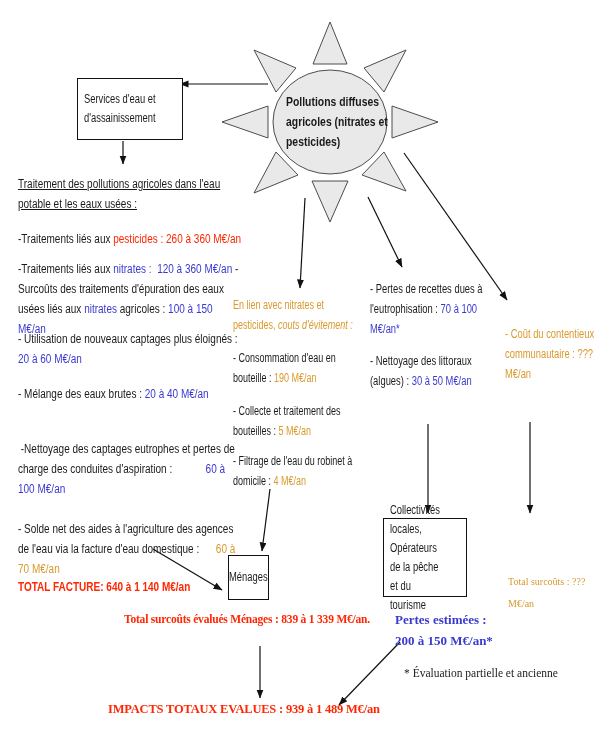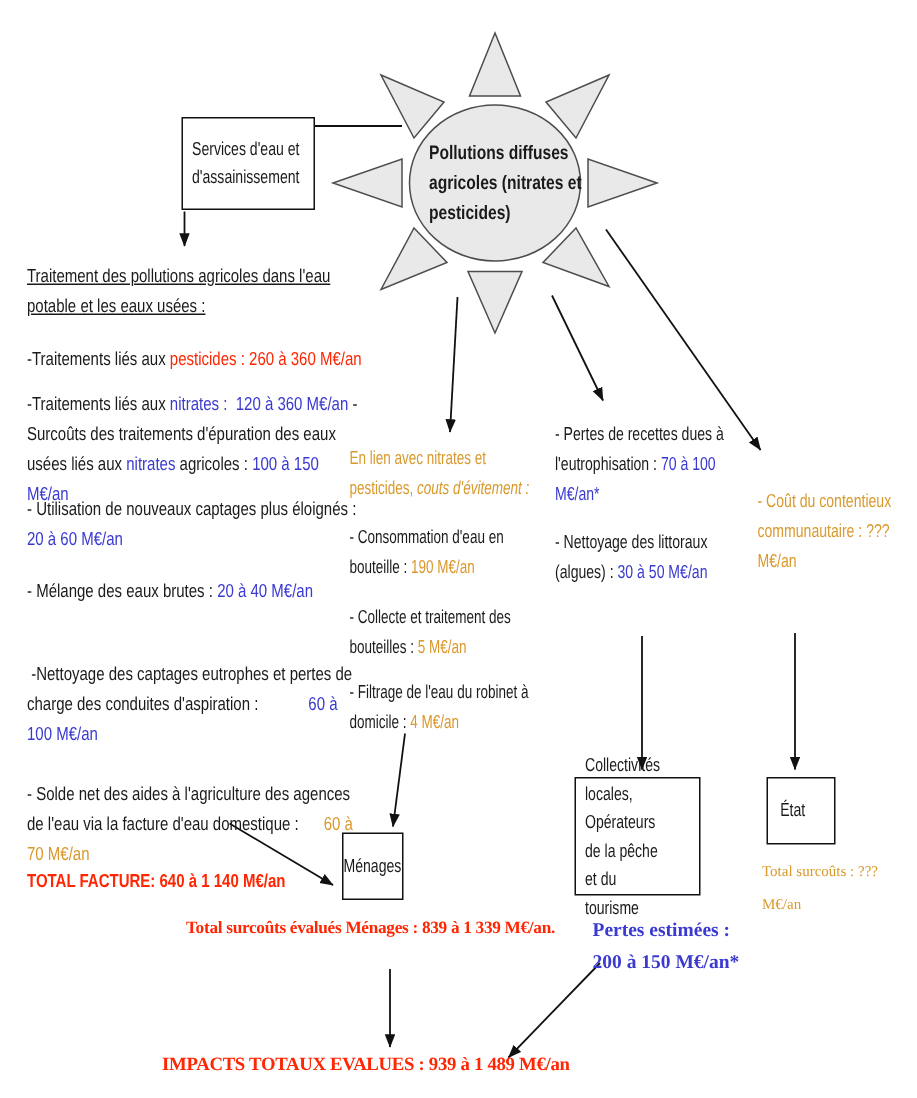--- a/index.html
+++ b/index.html
@@ -66,31 +66,28 @@
       <line x1="153" y1="549" x2="222" y2="590" marker-end="url(#ah)"></line>
       <line x1="428" y1="424" x2="428" y2="513" marker-end="url(#ah)"></line>
       <line x1="530" y1="422" x2="530" y2="513" marker-end="url(#ah)"></line>
       <line x1="260" y1="646" x2="260" y2="698" marker-end="url(#ah)"></line>
       <line x1="400" y1="642" x2="339" y2="705" marker-end="url(#ah)"></line>
     </g>
   </svg>
 
   <div class="sun-label">Pollutions diffuses agricoles (nitrates et pesticides)</div>
 
-  <div class="box" style="left:77px;top:78px;width:89px;height:62px;margin-left:44px;">
+  <div class="box" style="left:77px;top:78px;width:106px;height:62px;">
     <div class="bl pad">Services d'eau et d'assainissement</div>
   </div>
   <div class="box" style="left:228px;top:555px;width:41px;height:45px;">
     <div class="bl ctr">Ménages</div>
   </div>
   <div class="box" style="left:383px;top:518px;width:84px;height:79px;">
     <div class="bl pad">Collectivités locales, Opérateurs de la pêche et du tourisme</div>
-  </div>
-  <div class="box" style="left:511px;top:518px;width:46px;height:45px;">
-    <div class="bl ctr">État</div>
   </div>
 
   <div class="t lc u bold" style="top:174px;font-weight:normal;">Traitement des pollutions agricoles dans l'eau potable et les eaux usées :</div>
   <div class="t lc" style="top:229px"><span>-Traitements liés aux </span><span class="red">pesticides : 260 à 360 M€/an</span></div>
   <div class="t lc" style="top:259px"><span>-Traitements liés aux </span><span class="b">nitrates :&nbsp; 120 à 360 M€/an</span><span> - Surcoûts des traitements d'épuration des eaux usées liés aux </span><span class="b">nitrates</span><span> agricoles : </span><span class="b">100 à 150 M€/an</span></div>
   <div class="t lc" style="top:329px"><span>- Utilisation de nouveaux captages plus éloignés : </span><span class="b">20 à 60 M€/an</span></div>
   <div class="t lc" style="top:384px"><span>- Mélange des eaux brutes : </span><span class="b">20 à 40 M€/an</span></div>
   <div class="t lc" style="top:439px"><span>&nbsp;-Nettoyage des captages eutrophes et pertes de charge des conduites d'aspiration :&nbsp;&nbsp;&nbsp;&nbsp;&nbsp;&nbsp;&nbsp;&nbsp;&nbsp;&nbsp;&nbsp; </span><span class="b">60 à 100 M€/an</span></div>
   <div class="t lc" style="top:519px"><span>- Solde net des aides à l'agriculture des agences de l'eau via la facture d'eau domestique :&nbsp;&nbsp;&nbsp;&nbsp;&nbsp; </span><span class="o">60 à 70 M€/an</span></div>
   <div class="t lc red bold" style="top:577px">TOTAL FACTURE: 640 à 1 140 M€/an</div>
@@ -101,15 +98,16 @@
   <div class="t mc" style="top:451px"><span>- Filtrage de l'eau du robinet à domicile : </span><span class="o">4 M€/an</span></div>
 
   <div class="t rc" style="top:279px"><span>- Pertes de recettes dues à l'eutrophisation : </span><span class="b">70 à 100 M€/an*</span></div>
   <div class="t rc" style="top:351px"><span>- Nettoyage des littoraux (algues) : </span><span class="b">30 à 50 M€/an</span></div>
 
   <div class="t fc o" style="top:324px">- Coût du contentieux communautaire : ??? M€/an</div>
   <div class="t serif o" style="left:508px;top:571px;width:95px;font-size:10px;line-height:22px;">Total surcoûts : ??? M€/an</div>
 
   <div class="t serif red bold" style="left:124px;top:613px;width:300px;font-size:11.5px;letter-spacing:-0.2px;">Total surcoûts évalués Ménages : 839 à 1 339 M€/an.</div>
   <div class="t serif b bold" style="left:395px;top:609px;width:108px;font-size:13px;line-height:21px;">Pertes estimées : 200 à 150 M€/an*</div>
+  <div class="t serif" style="left:404px;top:667px;width:180px;font-size:11.5px;">* Évaluation partielle et ancienne</div>
   <div class="t serif red bold" style="left:108px;top:702px;width:300px;font-size:12.5px;letter-spacing:-0.2px;">IMPACTS TOTAUX EVALUES : 939 à 1 489 M€/an</div>
 
 </div>
 
 </body></html>

